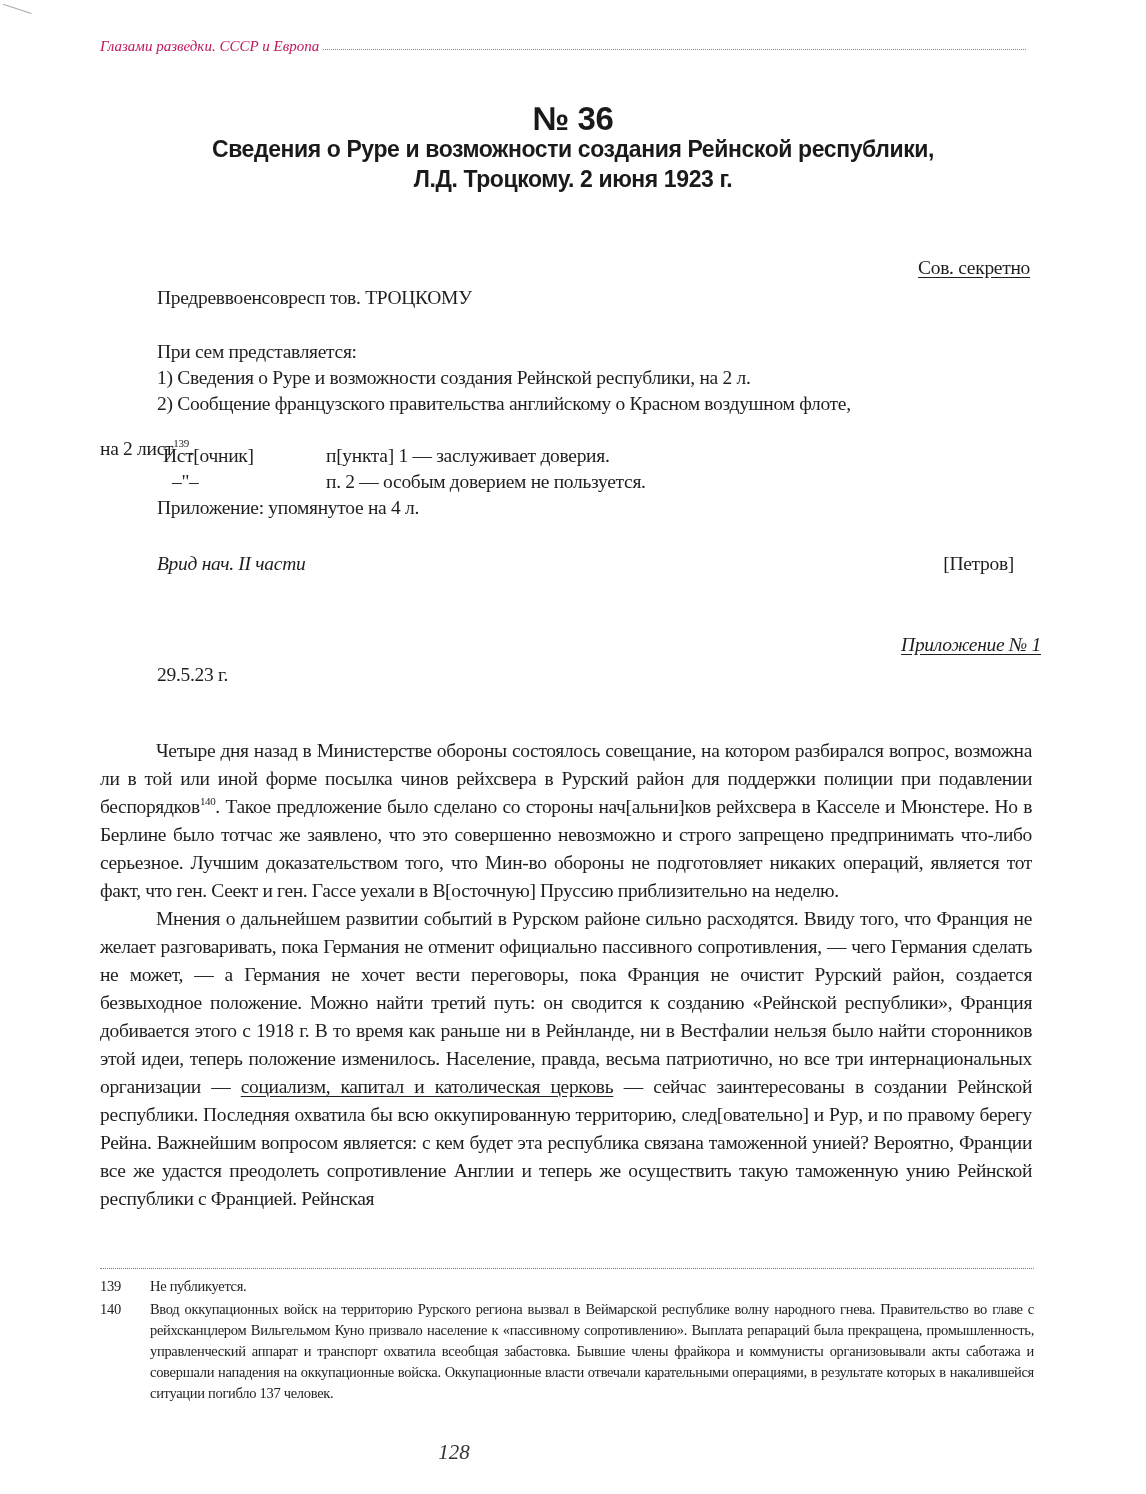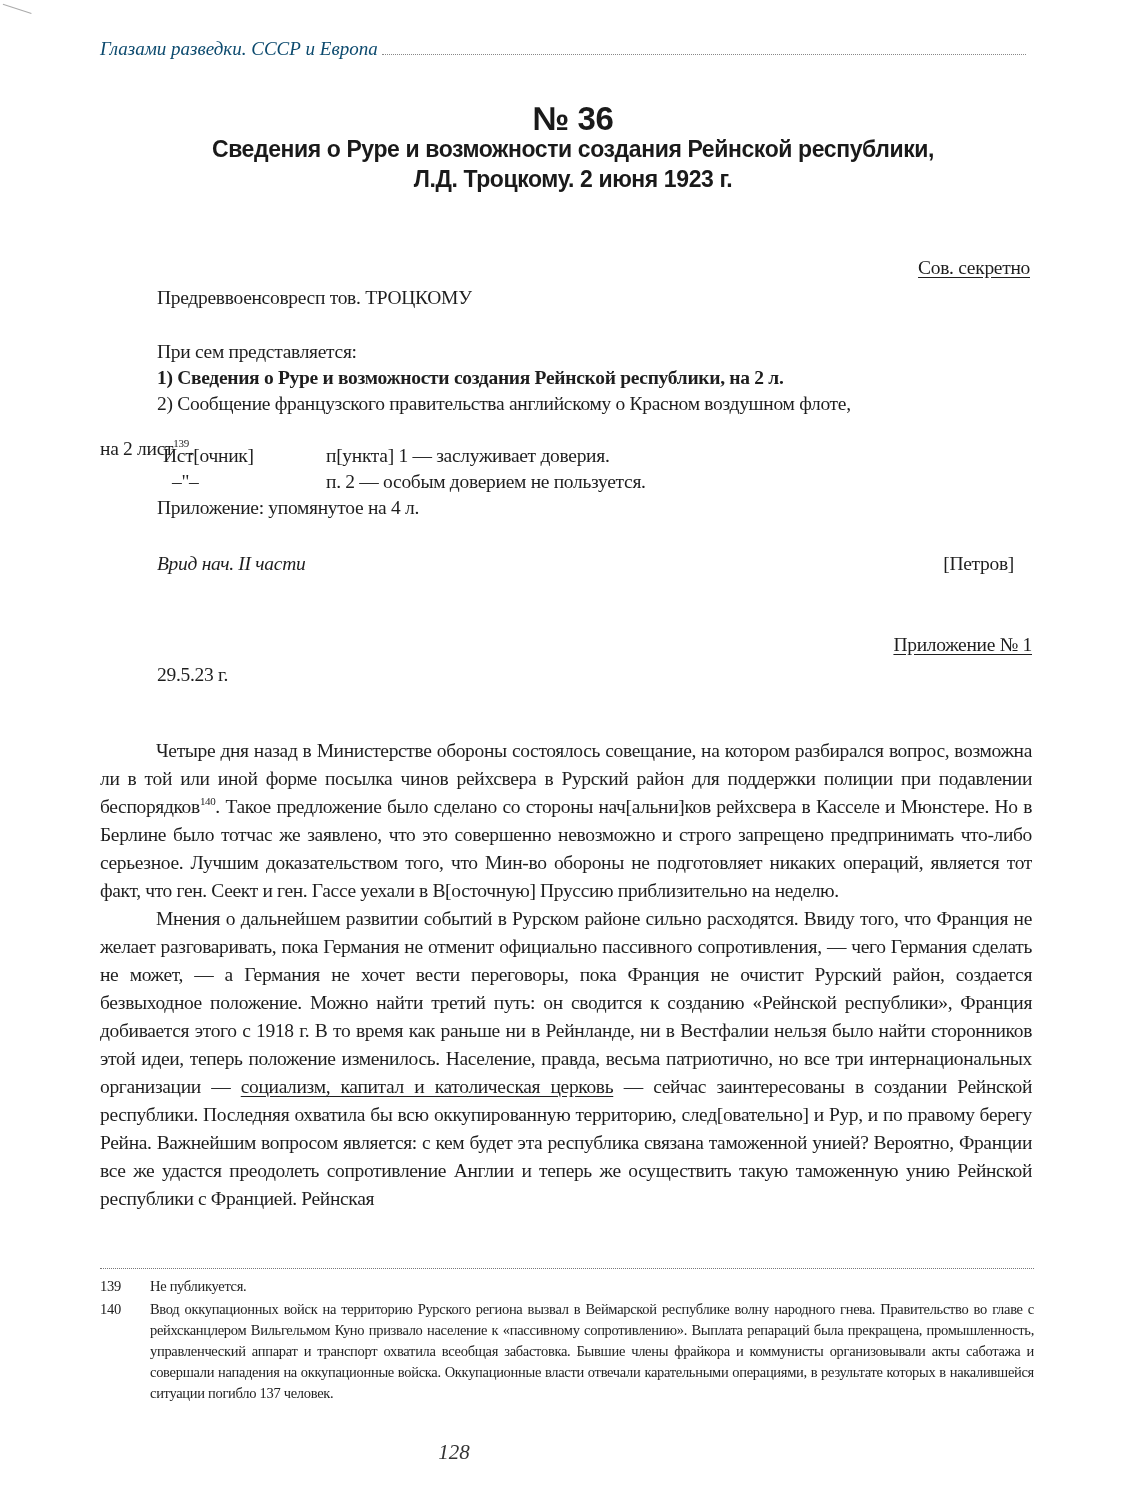--- a/index.html
+++ b/index.html
@@ -4,21 +4,21 @@
 <style>
   html, body { margin: 0; padding: 0; }
   body {
     width: 1146px; height: 1494px; background: #ffffff; position: relative;
     font-family: "Liberation Serif", "DejaVu Serif", serif; color: #1e1e1e;
     overflow: hidden;
   }
   .running-head {
     position: absolute; left: 100px; top: 38px; width: 926px;
     display: flex; align-items: flex-end;
-    font-style: italic; font-size: 19px; color: #0c4a6e;
+    font-style: italic; font-size: 15px; color: #be185d;
   }
   .running-head .rule {
     flex: 1; border-bottom: 1px dotted #888; margin-left: 4px; margin-bottom: 5px;
   }
   .title-block {
     position: absolute; left: 110px; top: 104px; width: 926px; text-align: center;
     font-family: "Liberation Sans", "DejaVu Sans", sans-serif; font-weight: bold;
     font-size: 23px; line-height: 30px; letter-spacing: -0.4px; color: #1a1a1a;
   }
   .title-block .num { font-size: 33px; margin-bottom: 0px; }
@@ -64,36 +64,36 @@
   <div class="num">№ 36</div>
   <div>Сведения о Руре и возможности создания Рейнской республики,</div>
   <div>Л.Д. Троцкому. 2 июня 1923 г.</div>
 </div>
 
 <div class="abs text u" style="right:116px; top:255px;">Сов. секретно</div>
 
 <div class="abs text" style="left:157px; top:285px;">Предреввоенсовресп тов. ТРОЦКОМУ</div>
 
 <div class="abs text" style="left:157px; top:339px;">При сем представляется:</div>
-<div class="abs text" style="left:157px; top:365px;font-weight:bold;">1) Сведения о Руре и возможности создания Рейнской республики, на 2 л.</div>
+<div class="abs text" style="left:157px; top:365px;">1) Сведения о Руре и возможности создания Рейнской республики, на 2 л.</div>
 <div class="abs text" style="left:157px; top:391px; width:880px; white-space:nowrap;">2) Сообщение французского правительства английскому о Красном воздушном флоте,</div>
 <div class="abs text" style="left:100px; top:417px;margin-top:19px;">
   <span>на 2 лист</span><sup>139</sup><span>.</span>
 </div>
 
 <div class="abs text" style="left:163px; top:443px;">Ист[очник]</div>
 <div class="abs text" style="left:326px; top:443px;">п[ункта] 1 — заслуживает доверия.</div>
 <div class="abs text" style="left:172px; top:469px;">–"–</div>
 <div class="abs text" style="left:326px; top:469px;">п. 2 — особым доверием не пользуется.</div>
 <div class="abs text" style="left:157px; top:495px;">Приложение: упомянутое на 4 л.</div>
 
 <div class="abs text" style="left:157px; top:551px;font-style:italic;">Врид нач. II части</div>
 <div class="abs text" style="right:132px; top:551px;">[Петров]</div>
 
-<div class="abs text u" style="right:114px; top:632px;">Приложение № 1</div>
+<div class="abs text u" style="right:105px; top:632px;font-style:italic;">Приложение № 1</div>
 <div class="abs text" style="left:157px; top:662px;">29.5.23 г.</div>
 
 <div class="body-para" style="top:737px;">
   <p><span>Четыре дня назад в Министерстве обороны состоялось совещание, на котором разбирался вопрос, возможна ли в той или иной форме посылка чинов рейхсвера в Рурский район для поддержки полиции при подавлении беспорядков</span><sup>140</sup><span>. Такое предложение было сделано со стороны нач[альни]ков рейхсвера в Касселе и Мюнстере. Но в Берлине было тотчас же заявлено, что это совершенно невозможно и строго запрещено предпринимать что-либо серьезное. Лучшим доказательством того, что Мин-во обороны не подготовляет никаких операций, является тот факт, что ген. Сеект и ген. Гассе уехали в В[осточную] Пруссию приблизительно на неделю.</span></p>
   <p><span>Мнения о дальнейшем развитии событий в Рурском районе сильно расходятся. Ввиду того, что Франция не желает разговаривать, пока Германия не отменит официально пассивного сопротивления, — чего Германия сделать не может, — а Германия не хочет вести переговоры, пока Франция не очистит Рурский район, создается безвыходное положение. Можно найти третий путь: он сводится к созданию «Рейнской республики», Франция добивается этого с 1918 г. В то время как раньше ни в Рейнланде, ни в Вестфалии нельзя было найти сторонников этой идеи, теперь положение изменилось. Население, правда, весьма патриотично, но все три интернациональных организации — </span><span class="u">социализм, капитал и католическая церковь</span><span> — сейчас заинтересованы в создании Рейнской республики. Последняя охватила бы всю оккупированную территорию, след[овательно] и Рур, и по правому берегу Рейна. Важнейшим вопросом является: с кем будет эта республика связана таможенной унией? Вероятно, Франции все же удастся преодолеть сопротивление Англии и теперь же осуществить такую таможенную унию Рейнской республики с Францией. Рейнская</span></p>
 </div>
 
 <div class="fn-rule"></div>
 <div class="footnotes">
   <div class="fn">

